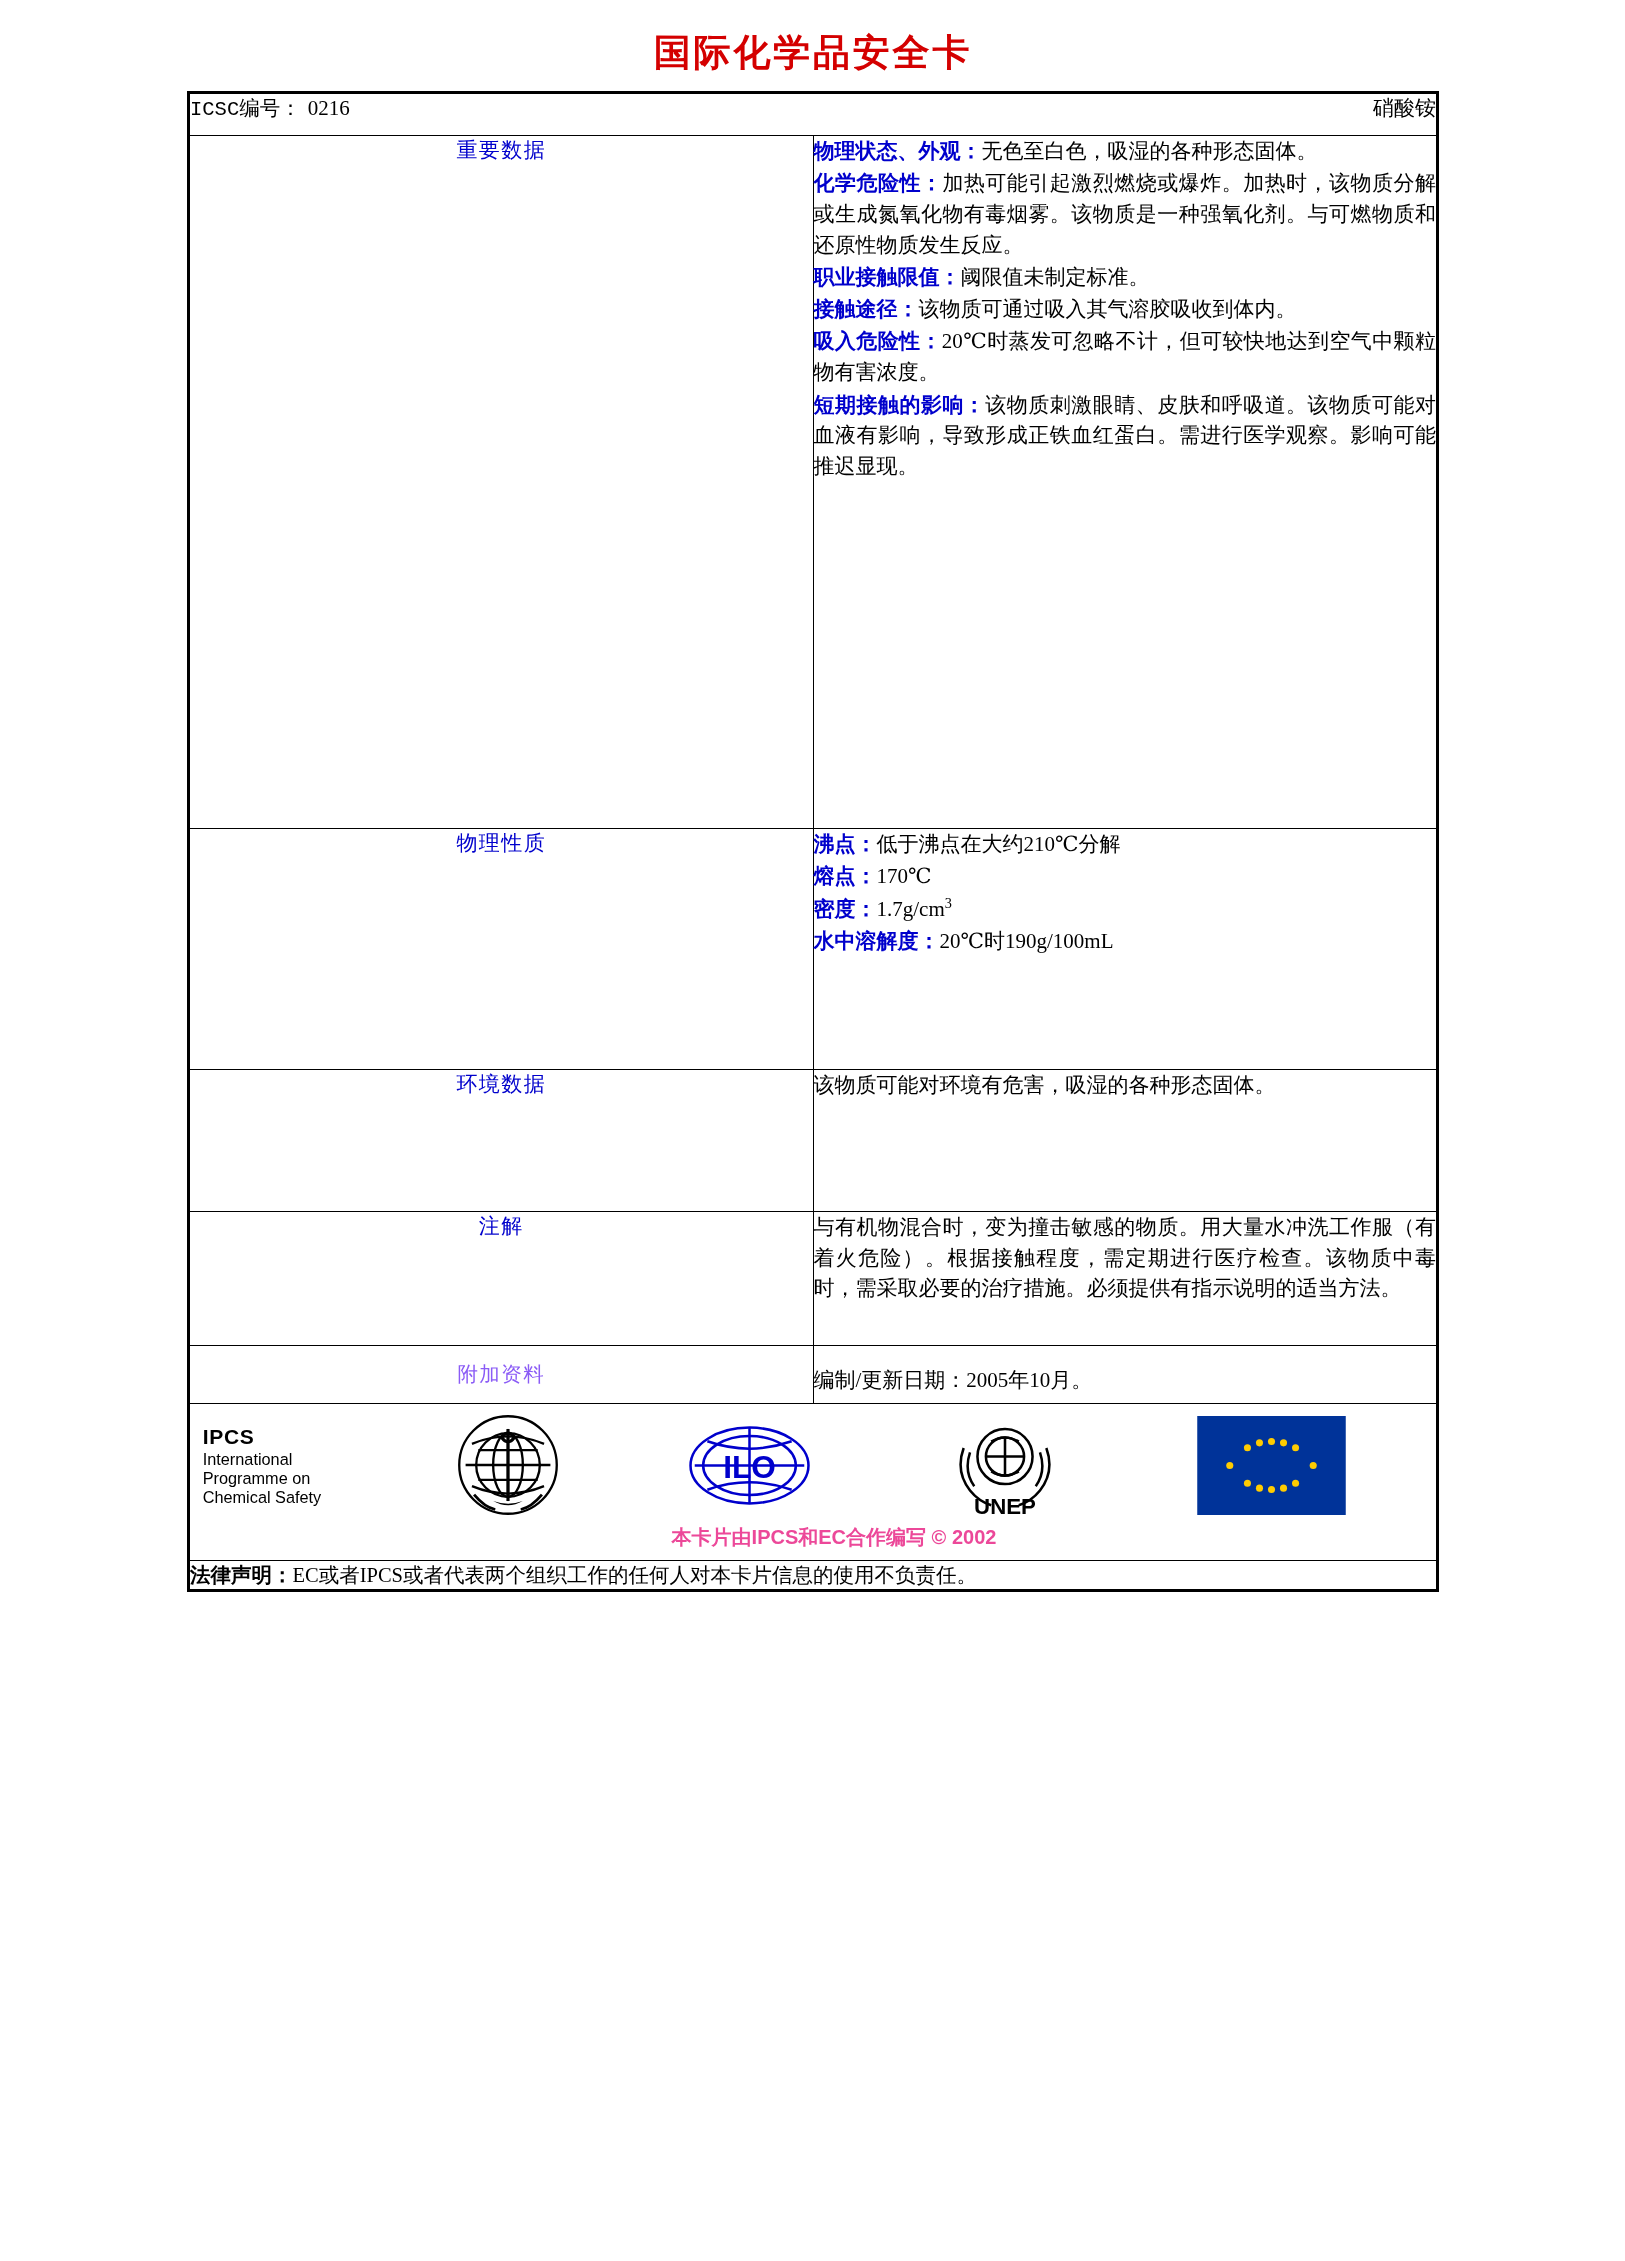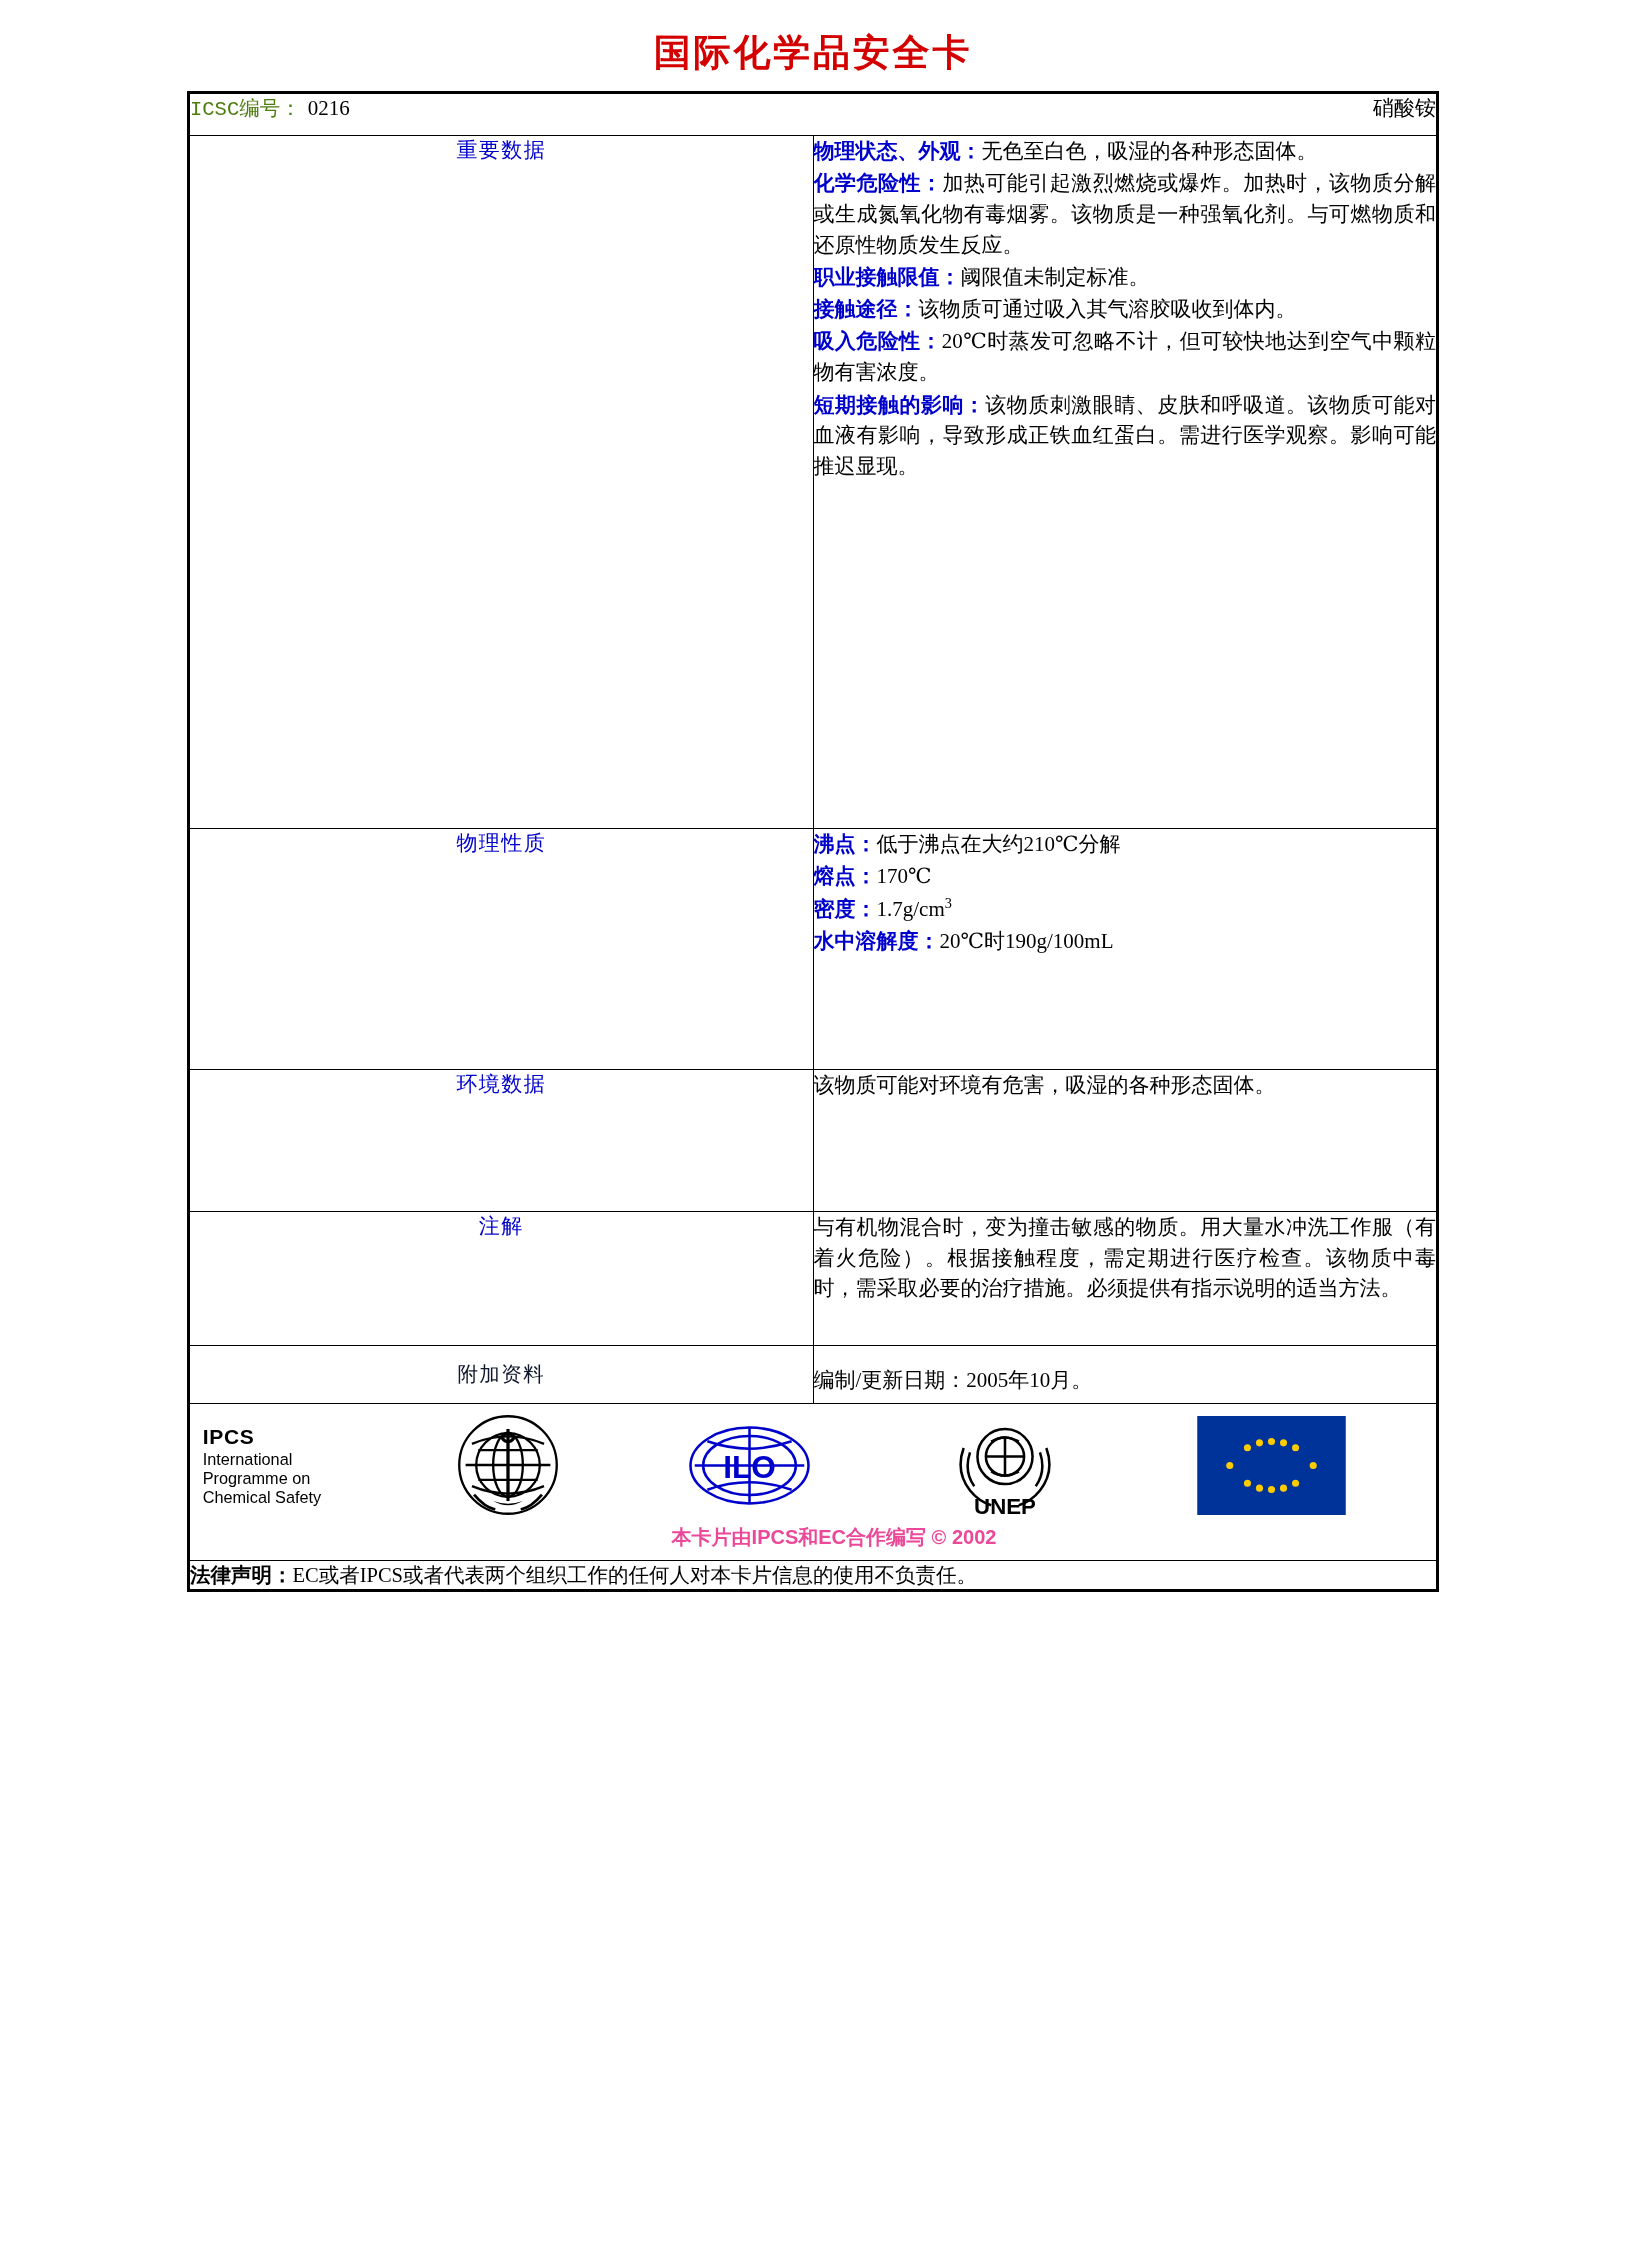--- a/index.html
+++ b/index.html
@@ -58,21 +58,21 @@
     position: relative;
     height: 41px;
   }
   .hdr-inner {
     display: flex;
     justify-content: space-between;
     align-items: baseline;
     font-size: 21px;
   }
   .icsc-no-label {
-    color: #4d7c0f;
+    color: #000000;
     font-family: "Liberation Mono", "DejaVu Sans Mono", monospace;
     font-size: 20.5px;
     letter-spacing: 0px;
   }
   .icsc-no-value {
     color: #000;
     font-size: 21px;
     margin-left: 7px;
     font-family: "Liberation Serif", serif;
   }
@@ -116,21 +116,21 @@
     font-size: 0.68em;
     vertical-align: super;
   }
 
   .row-important { height: 693px; }
   .row-phys { height: 241px; }
   .row-env { height: 142px; }
   .row-notes { height: 134px; }
 
   .row-attach .label-col {
-    color: #0f172a;
+    color: #8b5cf6;
     font-size: 20.5px;
     vertical-align: middle;
   }
   .row-attach .content-col {
     vertical-align: middle;
     font-size: 21px;
     padding-top: 19px;
     padding-bottom: 7px;
   }
 

